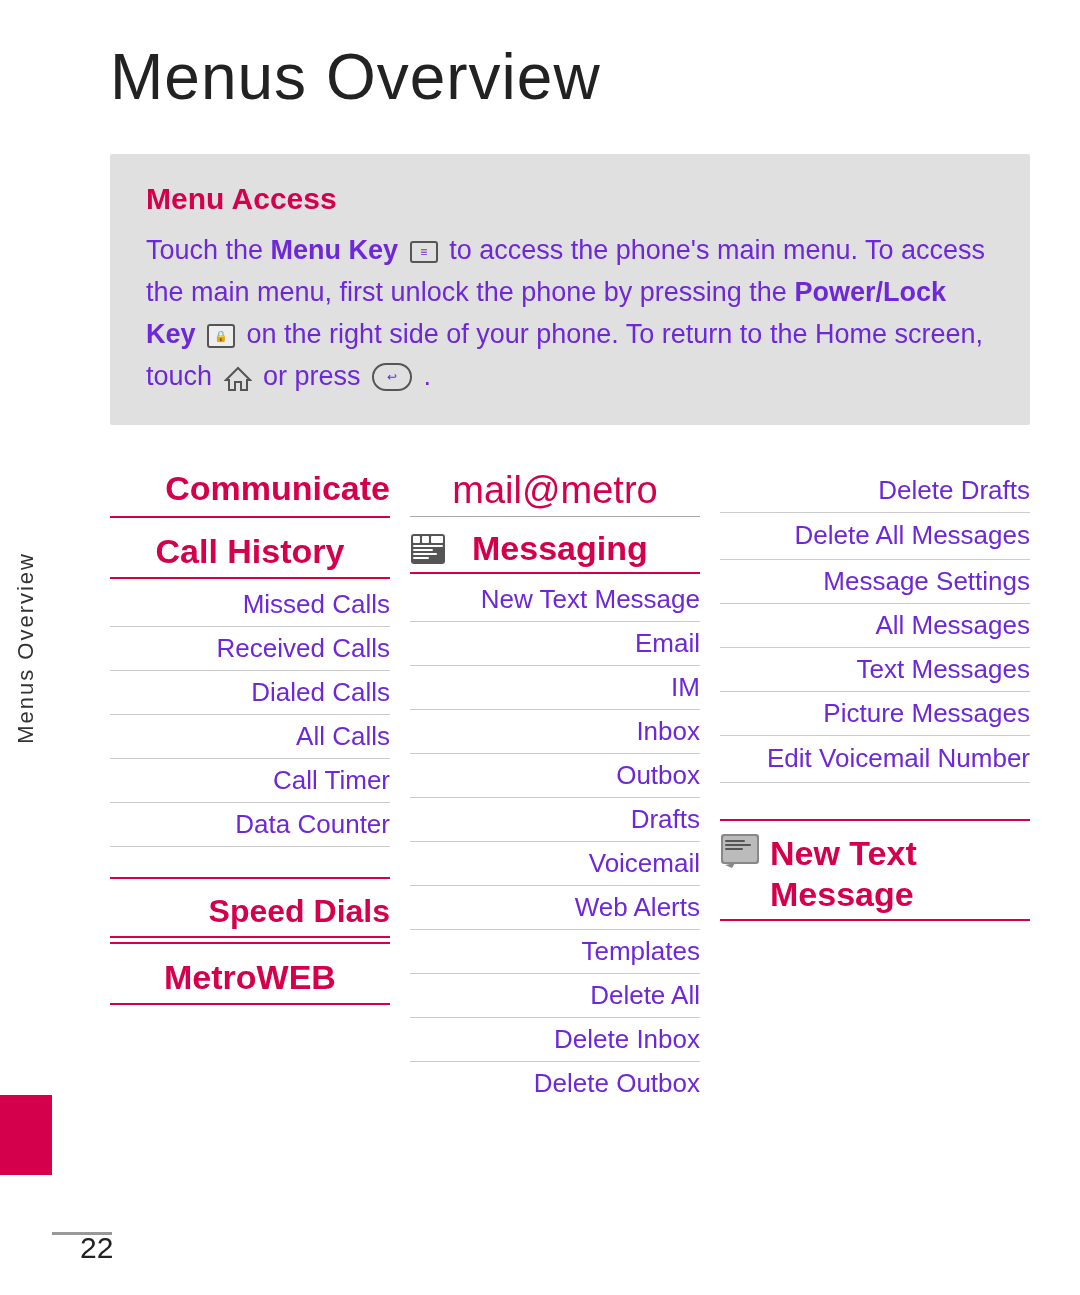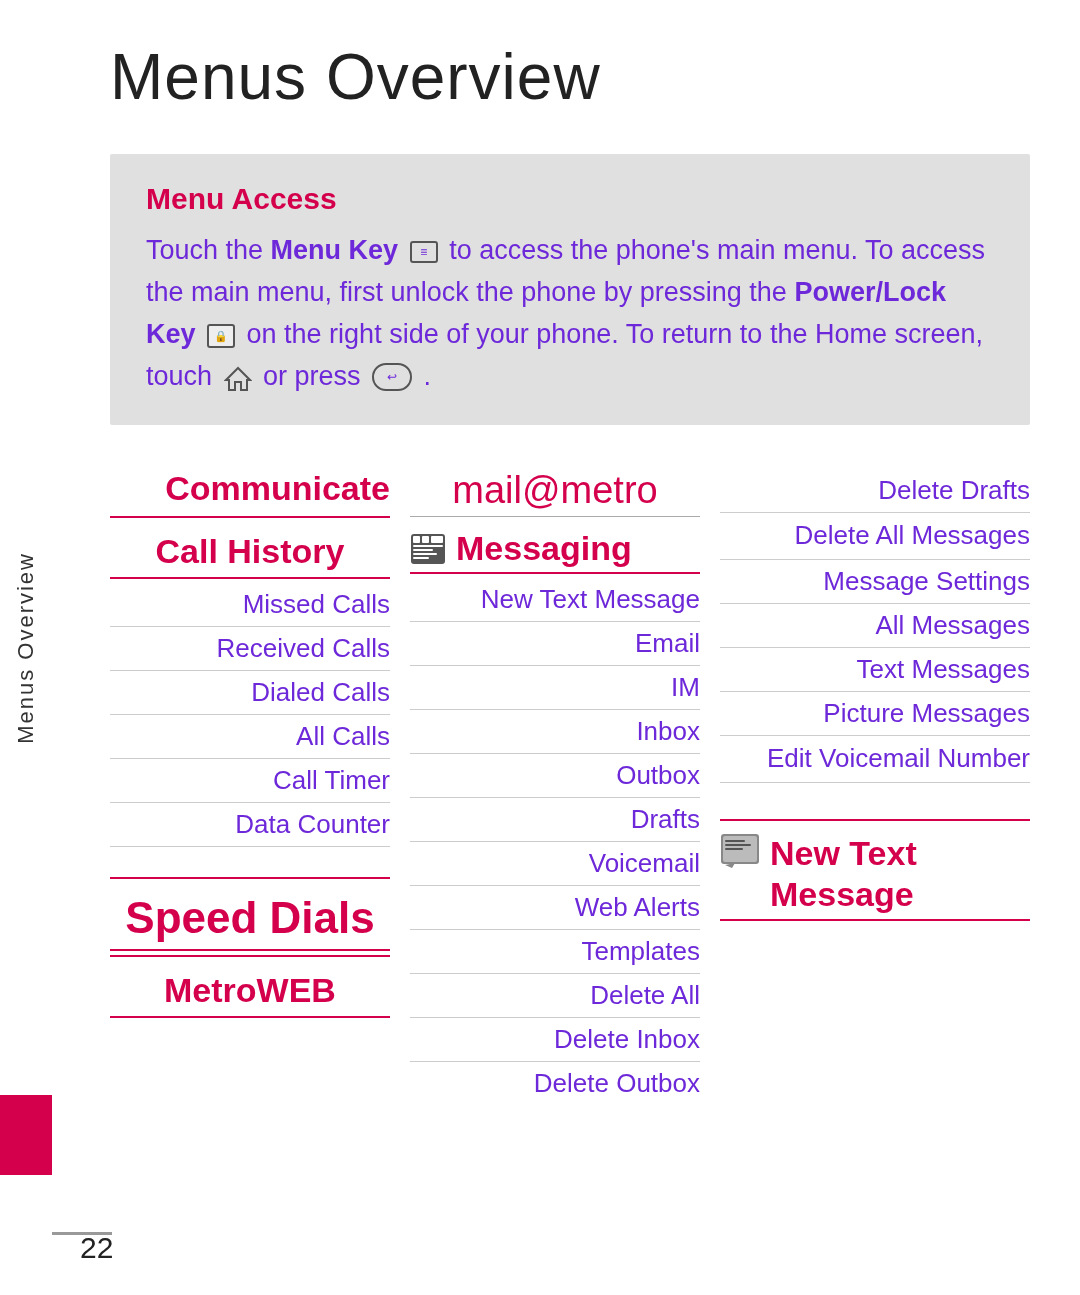--- a/index.html
+++ b/index.html
@@ -148,24 +148,24 @@
     .call-history-heading {
       font-size: 34px;
       color: #d4004c;
       font-weight: bold;
       text-align: center;
       padding: 10px 0 6px;
     }
 
     
     .speed-dials-heading {
-      font-size: 44px;
-      color: #d4004c;
-      font-weight: bold;
-      text-align: center;
+      font-size: 32px;
+      color: #d4004c;
+      font-weight: bold;
+      text-align: right;
       padding: 10px 0 6px;
     }
 
     
     .metroweb-heading {
       font-size: 34px;
       color: #d4004c;
       font-weight: bold;
       text-align: center;
       padding: 10px 0 6px;
@@ -176,21 +176,21 @@
       font-size: 38px;
       color: #d4004c;
       text-align: center;
       padding-bottom: 4px;
     }
 
     
     .messaging-heading {
       display: flex;
       align-items: center;
-      gap: 10px;
+      gap: 26px;
       padding: 8px 0 4px 0;
     }
     .messaging-icon {
       width: 36px;
       height: 32px;
     }
     .messaging-label {
       font-size: 34px;
       color: #d4004c;
       font-weight: bold;

